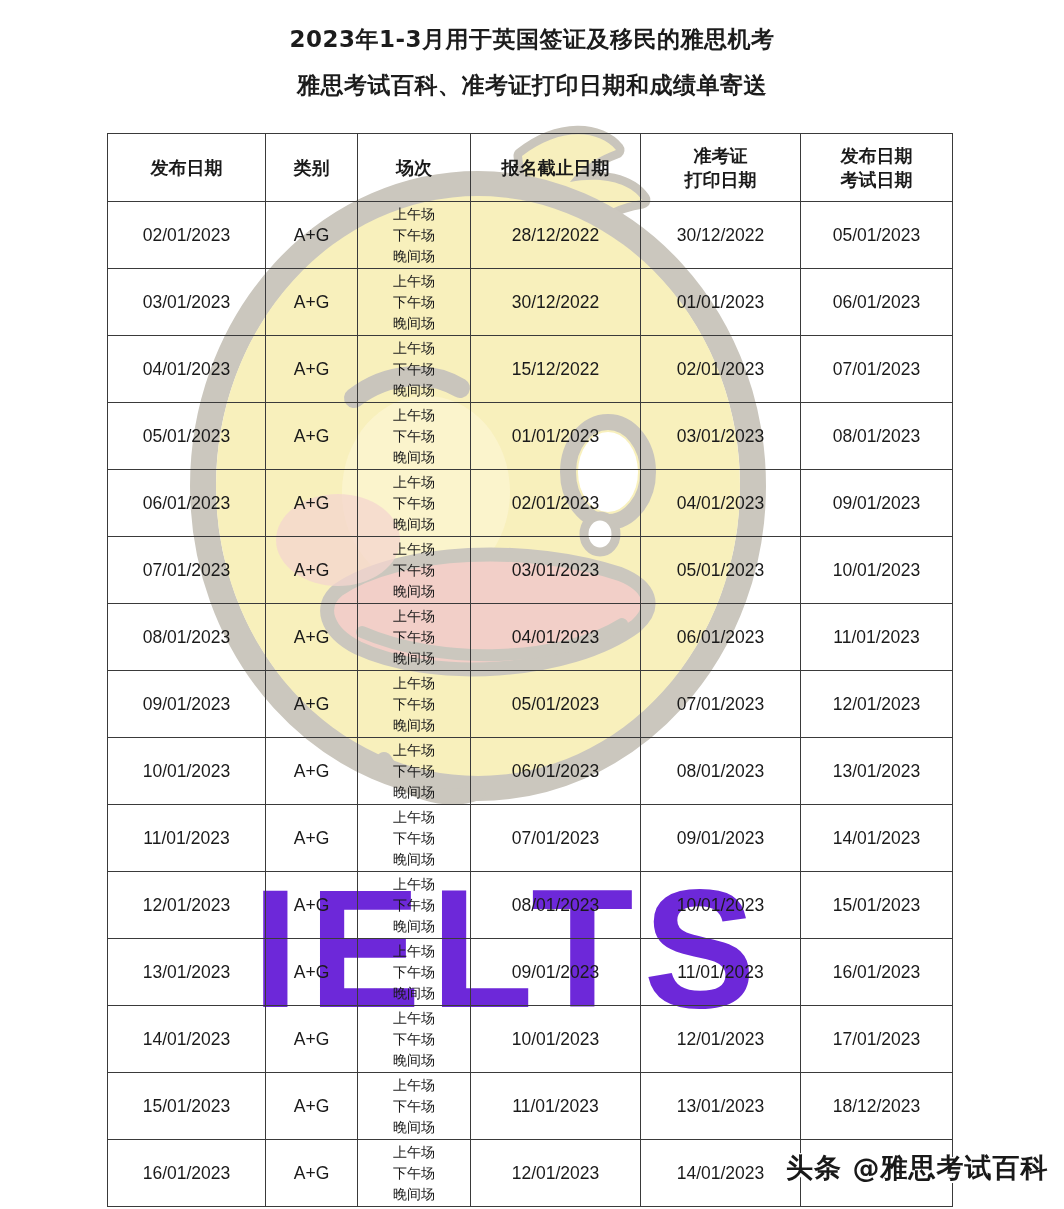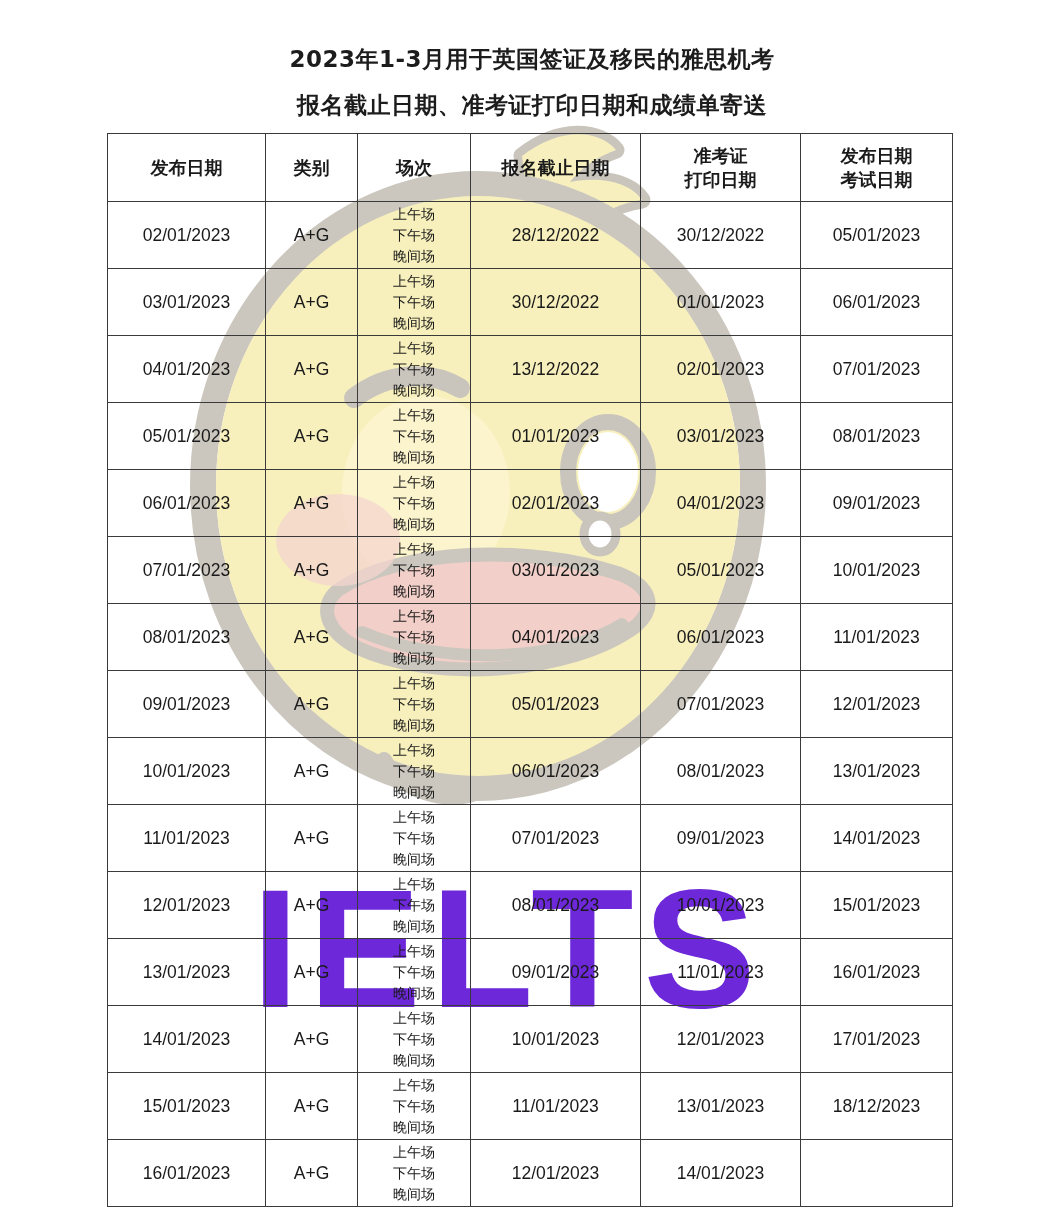--- a/index.html
+++ b/index.html
@@ -43,21 +43,21 @@
     letter-spacing: 10px;
     color: #6d28d9;
     line-height: 175px;
     white-space: nowrap;
   }
 
   
   .titles {
     position: relative;
     z-index: 3;
-    padding-top: 36px;
+    padding-top: 16px;
     text-align: center;
   }
   .title-line {
     font-family: "DejaVu Sans", "Liberation Sans", sans-serif;
     font-weight: 700;
     font-size: 23px;
     color: #1c1c1c;
     letter-spacing: 0.5px;
     line-height: 46px;
   }
@@ -157,21 +157,21 @@
       <ellipse cx="208" cy="420" rx="62" ry="46" fill="#f4d6cf" opacity="0.75"></ellipse>
 
       <path d="M254 640 C 272 672, 316 684, 348 672" fill="none" stroke="#cbc7be" stroke-width="16" stroke-linecap="round"></path>
     </g>
   </svg>
 
   <div class="wm-ielts">IELTS</div>
 
   <div class="titles">
     <div class="title-line">2023年1-3月用于英国签证及移民的雅思机考</div>
-    <div class="title-line">报名截止日期、准考证打印日期和成绩单寄送</div>
+    <div class="title-line">雅思考试百科、准考证打印日期和成绩单寄送</div>
   </div>
 
   <div class="table-wrap">
     <table class="sched">
       <colgroup>
         <col class="c0">
           <col class="c1">
           <col class="c2">
           <col class="c3">
           <col class="c4">
@@ -227,21 +227,21 @@
             <td>06/01/2023</td>
           </tr>
           <tr>
             <td>04/01/2023</td>
             <td>A+G</td>
             <td class="sess">
               <div>上午场</div>
               <div>下午场</div>
               <div>晚间场</div>
             </td>
-            <td>13/12/2022</td>
+            <td>15/12/2022</td>
             <td>02/01/2023</td>
             <td>07/01/2023</td>
           </tr>
           <tr>
             <td>05/01/2023</td>
             <td>A+G</td>
             <td class="sess">
               <div>上午场</div>
               <div>下午场</div>
               <div>晚间场</div>
@@ -379,14 +379,15 @@
               <div>晚间场</div>
             </td>
             <td>12/01/2023</td>
             <td>14/01/2023</td>
             <td></td>
           </tr>
         </tbody>
     </table>
   </div>
 
+  <div class="src-badge">头条 @雅思考试百科</div>
 
 </div>
 
 </body></html>

